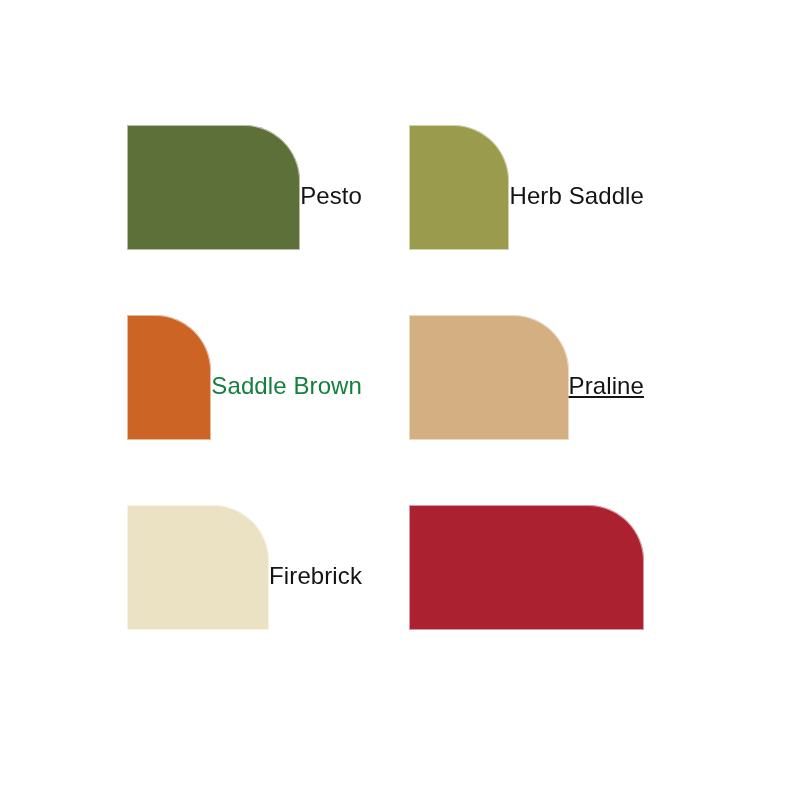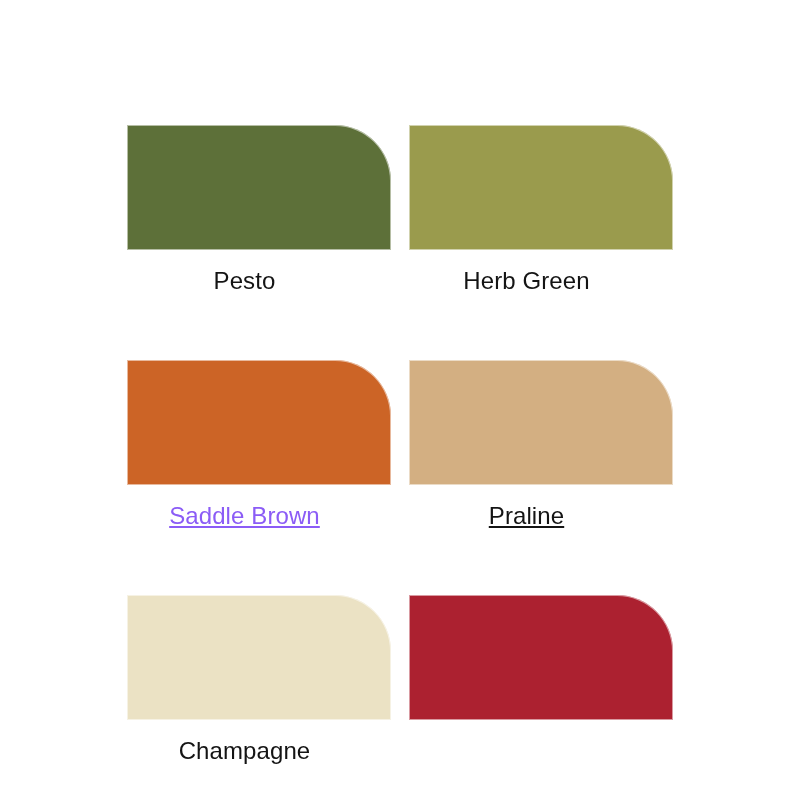--- a/index.html
+++ b/index.html
@@ -29,21 +29,22 @@
     width: 546px;
     display: grid;
     grid-template-columns: 264px 264px;
     column-gap: 18px;
     row-gap: 65px;
   }
 
   .swatch-cell {
     width: 235px;
     display: flex;
-    flex-direction: column;
+    flex-direction: row;
+    align-items: center;
   }
 
   .swatch-chip {
     width: 264px;
     height: 125px;
     border-top-left-radius: 0;
     border-top-right-radius: 56px;
     border-bottom-right-radius: 0;
     border-bottom-left-radius: 0;
     background: #cccccc;
@@ -67,36 +68,36 @@
 
   <div class="swatch-grid">
 
     <div class="swatch-cell">
       <div class="swatch-chip" style="background: rgb(93, 112, 57); width: 264px; height: 125px; border-top-right-radius: 56px;"></div>
       <div class="swatch-label" style="color: rgb(20, 20, 20);">Pesto</div>
     </div>
 
     <div class="swatch-cell">
       <div class="swatch-chip" style="background: rgb(154, 155, 77); width: 264px; height: 125px; border-top-right-radius: 56px;"></div>
-      <div class="swatch-label" style="color: rgb(20, 20, 20);">Herb Green</div>
+      <div class="swatch-label" style="color: rgb(20, 20, 20);">Herb Saddle</div>
     </div>
 
     <div class="swatch-cell">
       <div class="swatch-chip" style="background: rgb(204, 100, 38); width: 264px; height: 125px; border-top-right-radius: 56px;"></div>
-      <div class="swatch-label" style="color: #8b5cf6; text-decoration: underline;">Saddle Brown</div>
+      <div class="swatch-label" style="color: #15803d;">Saddle Brown</div>
     </div>
 
     <div class="swatch-cell">
       <div class="swatch-chip" style="background: rgb(211, 175, 130); width: 264px; height: 125px; border-top-right-radius: 56px;"></div>
       <div class="swatch-label" style="color: rgb(20, 20, 20); text-decoration: underline;">Praline</div>
     </div>
 
     <div class="swatch-cell">
       <div class="swatch-chip" style="background: rgb(235, 226, 196); width: 264px; height: 125px; border-top-right-radius: 56px;"></div>
-      <div class="swatch-label" style="color: rgb(20, 20, 20);">Champagne</div>
+      <div class="swatch-label" style="color: rgb(20, 20, 20);">Firebrick</div>
     </div>
 
     <div class="swatch-cell">
       <div class="swatch-chip" style="background: rgb(172, 33, 48); width: 264px; height: 125px; border-top-right-radius: 56px;"></div>
     </div>
 
   </div>
 </div>
 
 </body></html>

